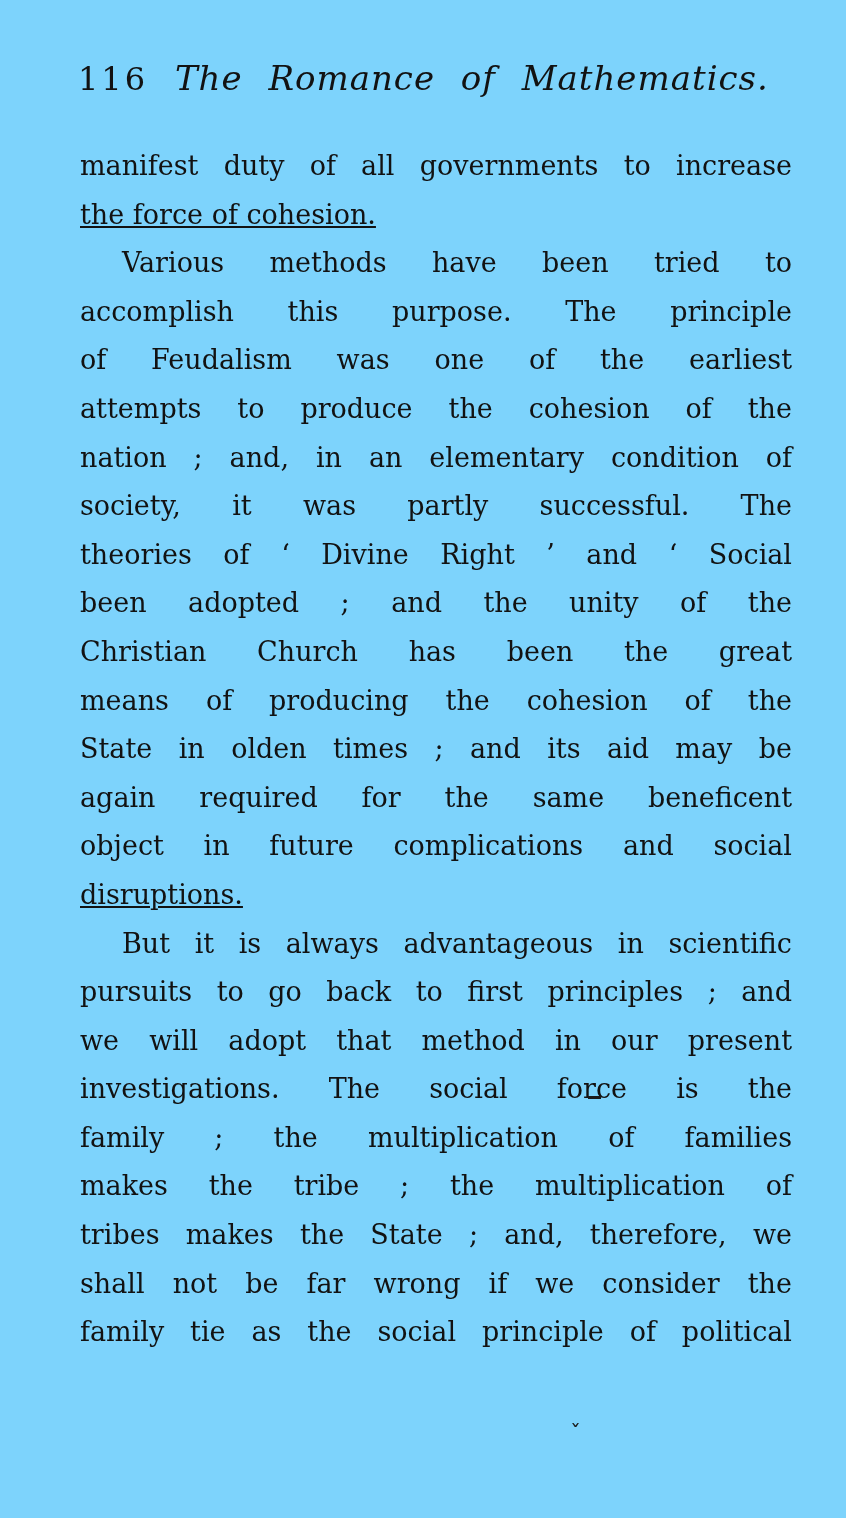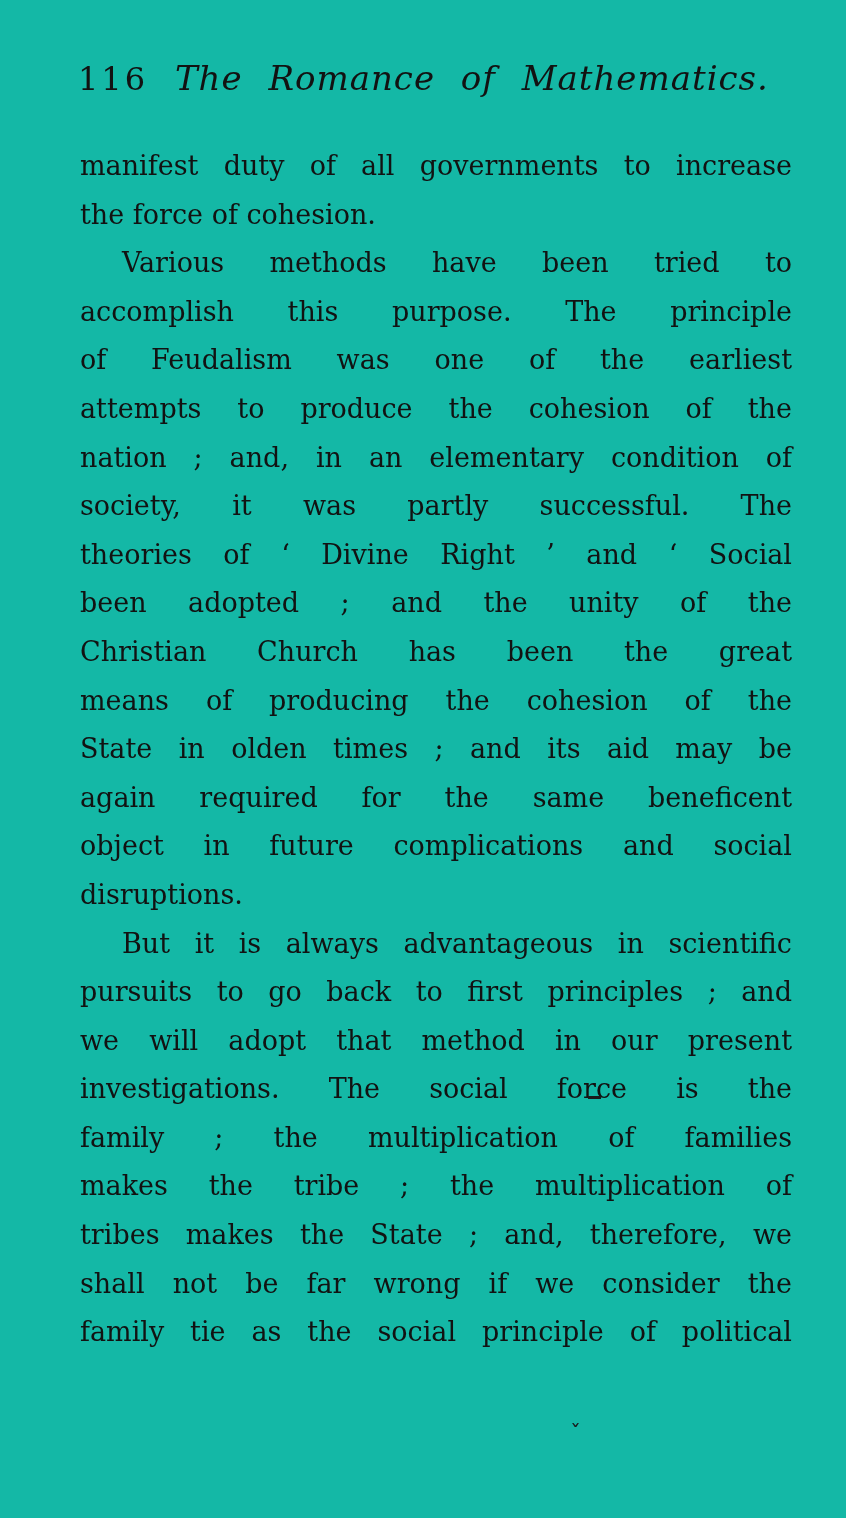--- a/index.html
+++ b/index.html
@@ -4,21 +4,21 @@
 <style>
   html, body {
     margin: 0;
     padding: 0;
     background: #ffffff;
   }
   .page {
     position: relative;
     width: 846px;
     height: 1518px;
-    background: #14b8a6;
+    background: #7dd3fc;
     color: #121212;
     font-family: "DejaVu Serif", serif;
     overflow: hidden;
   }
   .header {
     position: absolute;
     top: 56px;
     left: 78px;
     width: 680px;
     white-space: nowrap;
@@ -44,20 +44,21 @@
   }
   .text-line {
     height: 48.6px;
     line-height: 48.6px;
     text-align: justify;
     text-align-last: justify;
     overflow: visible;
   }
   .text-line.para-end {
     text-align-last: left;
+    text-decoration: underline;
   }
   .text-line.indent {
     text-indent: 42px;
   }
   .stray-dash {
     position: absolute;
     left: 588px;
     top: 1096px;
     width: 13px;
     height: 3px;

